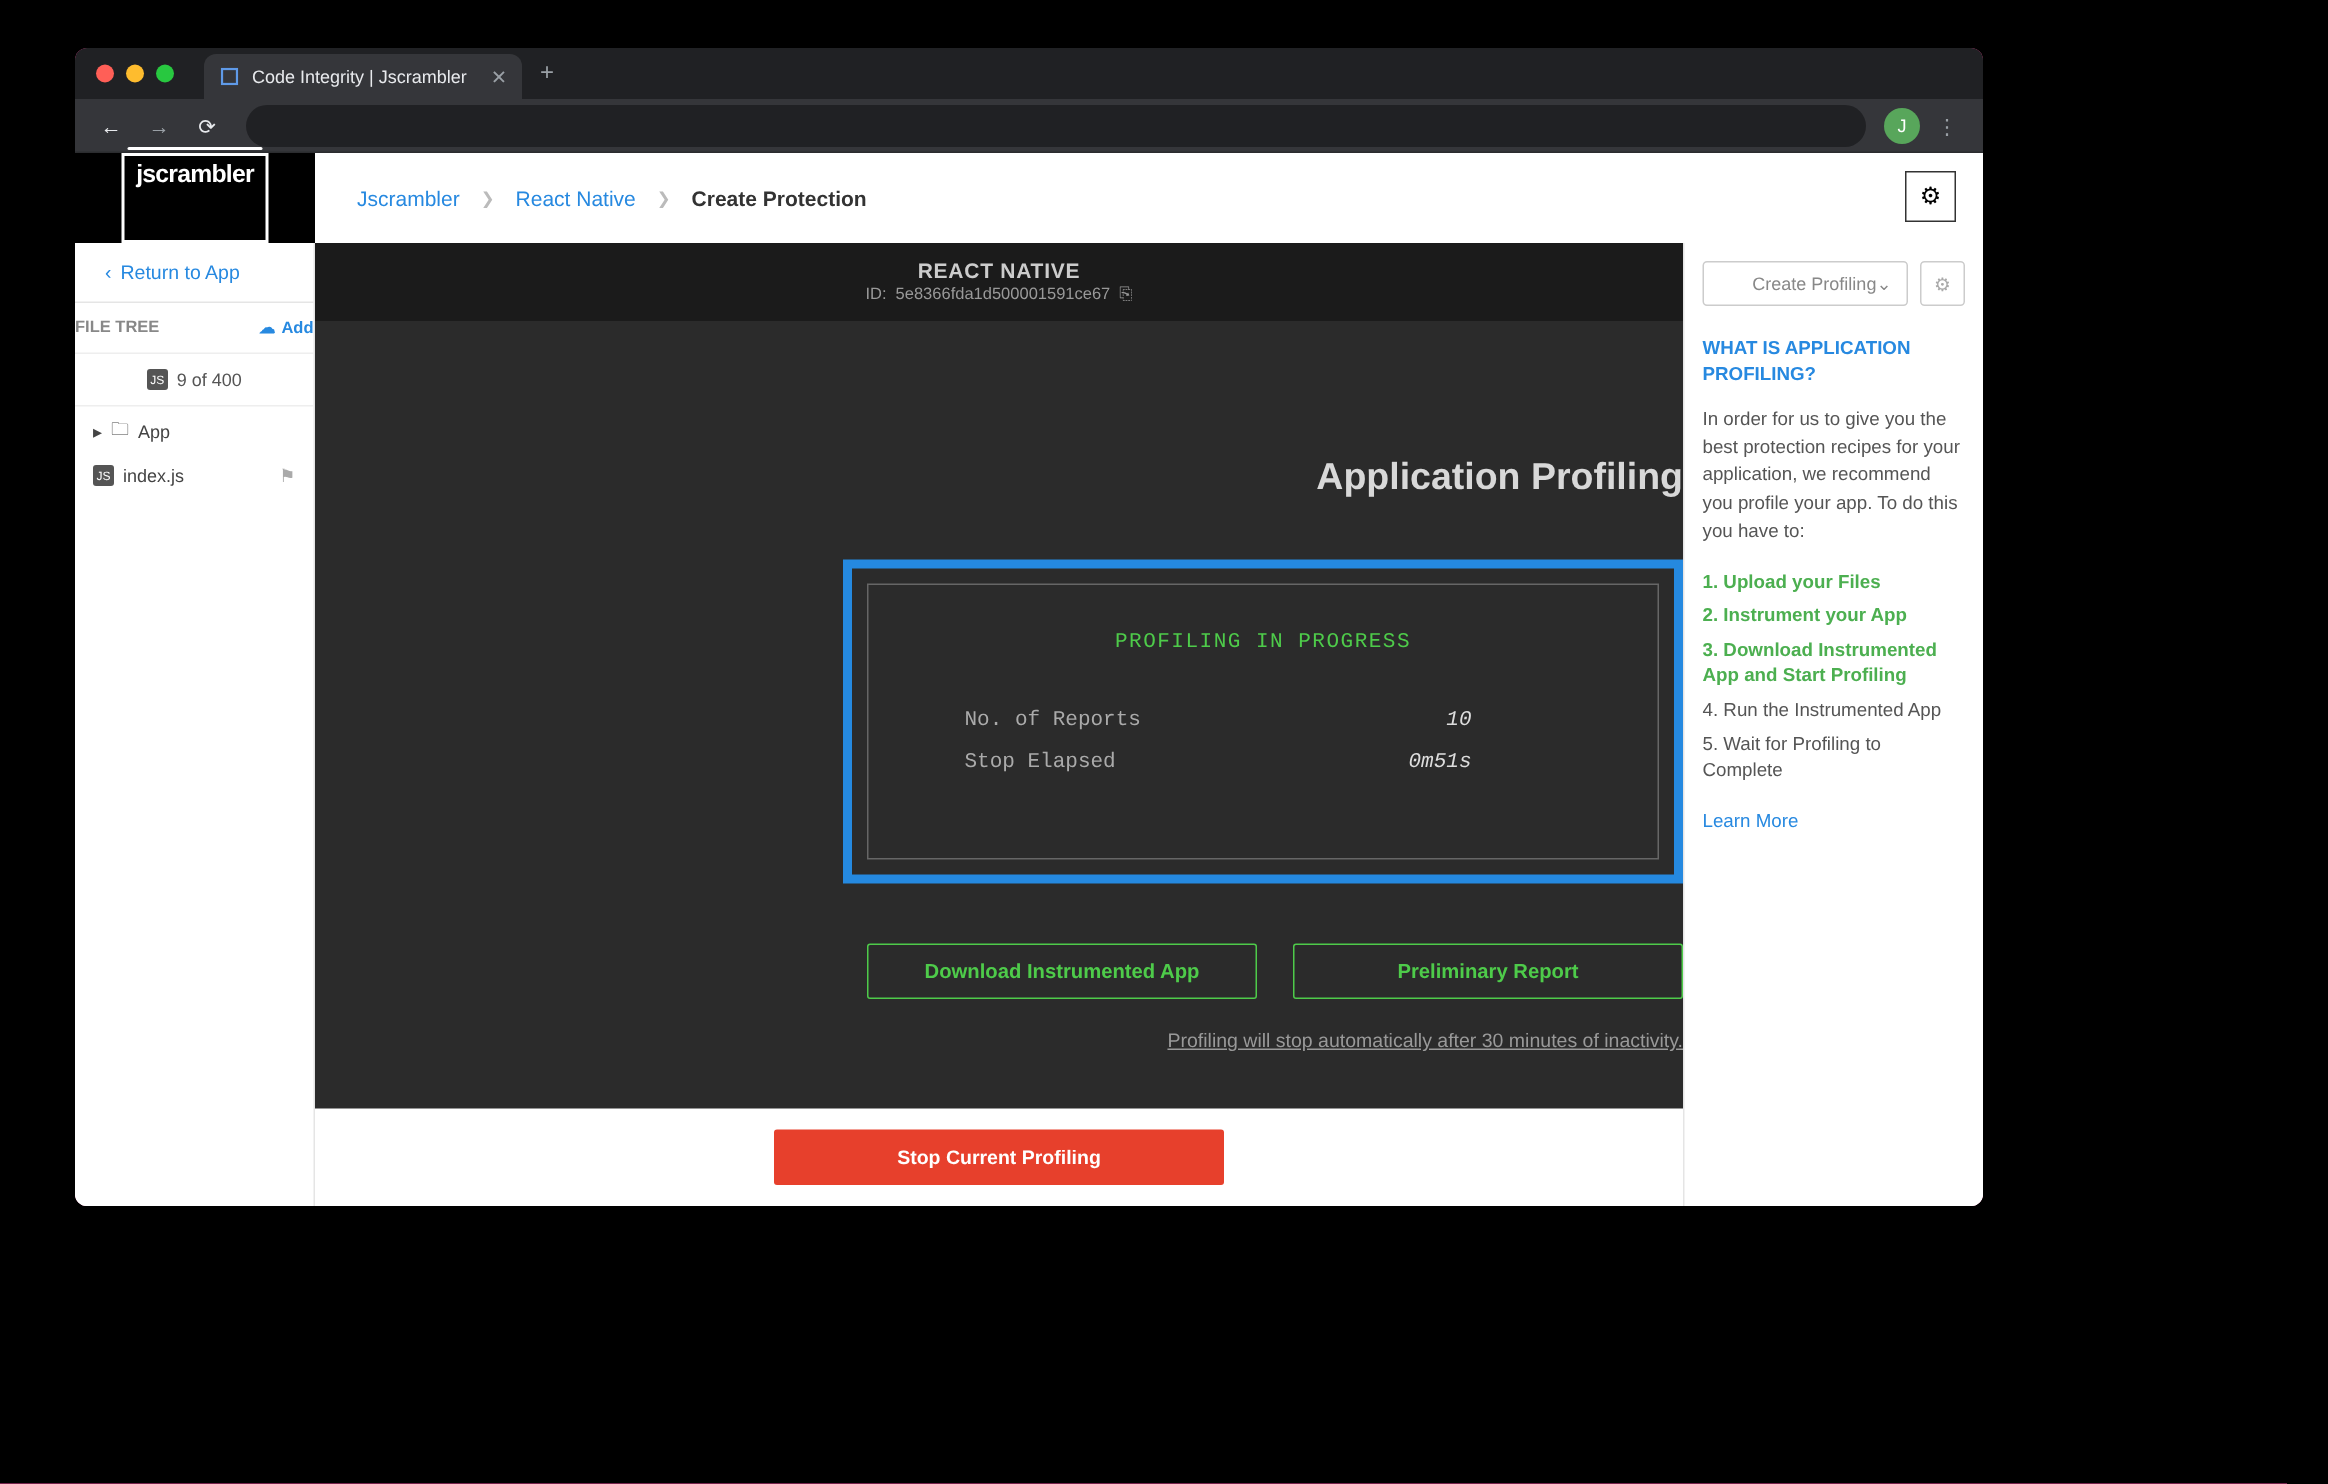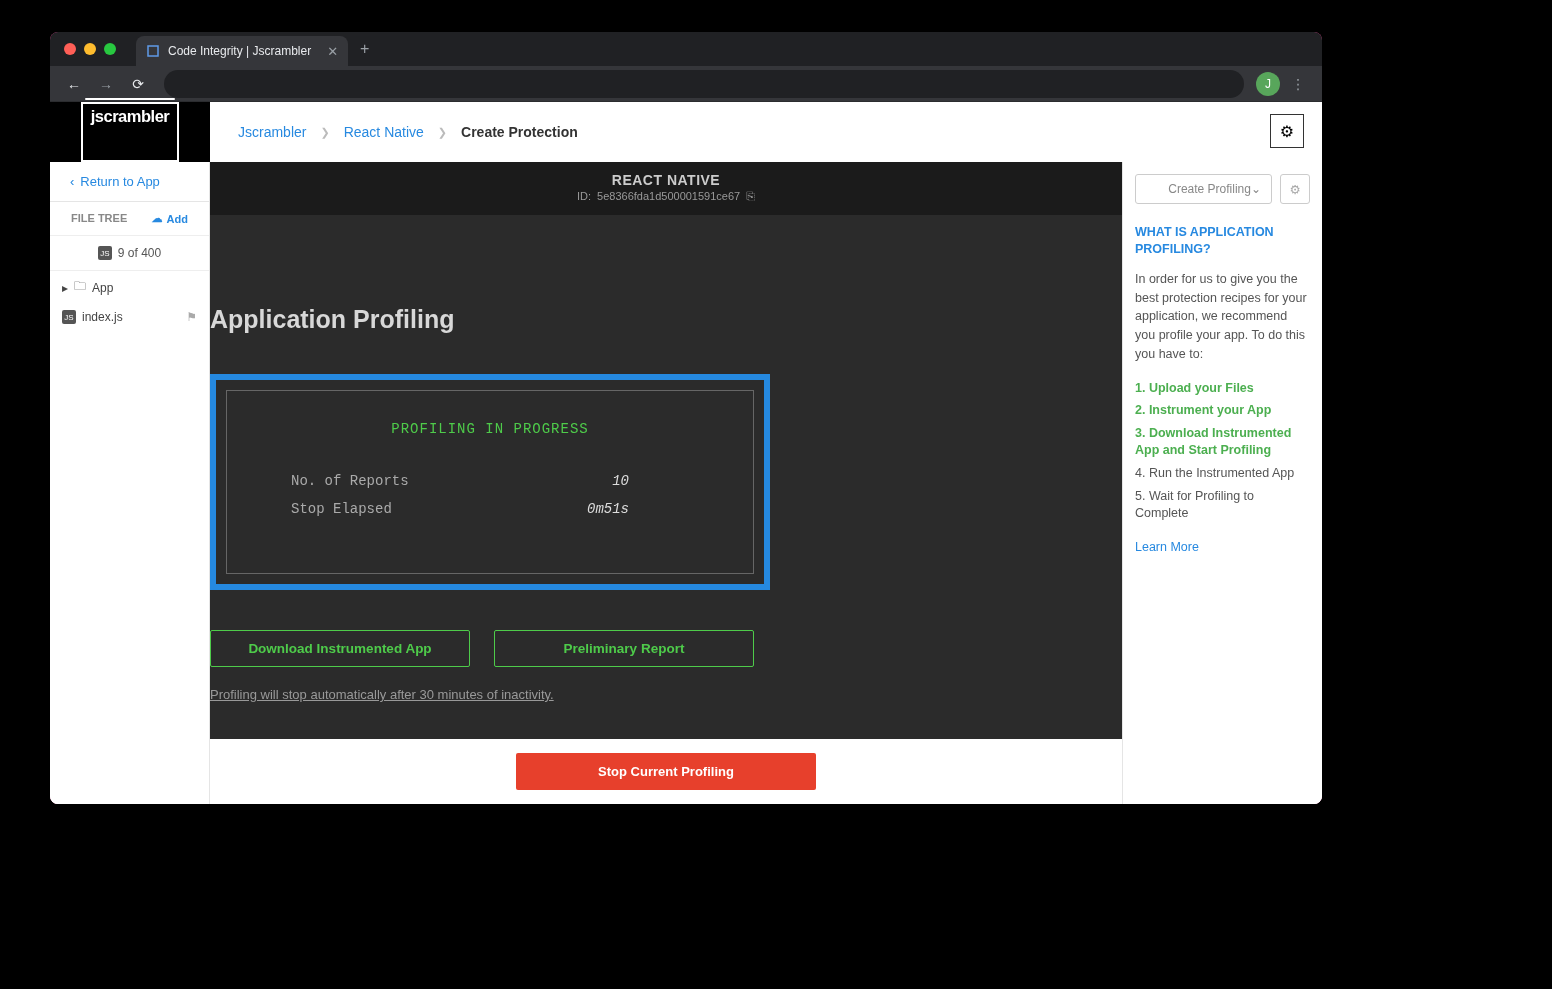--- a/index.html
+++ b/index.html
@@ -143,21 +143,21 @@
   height: 40px;
   display: flex; align-items: center; justify-content: flex-start;
   padding: 0 20px;
   color: #2789e0;
   border-bottom: 1px solid #e5e5e5;
   font-size: 13px;
   gap: 6px;
 }
 .file-tree-header {
   display: flex; justify-content: space-between;
-  padding: 10px 21px;
+  padding: 10px 0;
   font-size: 11px;
   color: #888;
   font-weight: 700;
   border-bottom: 1px solid #eee;
 }
 .add-link { color: #2789e0; font-weight: 600; display: flex; gap: 4px; align-items: center; }
 .file-count {
   text-align: center;
   padding: 10px 0;
   font-size: 12px;
@@ -182,21 +182,21 @@
 .app-title-bar {
   background: #1b1b1b;
   text-align: center;
   padding: 10px 0 12px;
   color: #ccc;
 }
 .app-title { font-weight: 700; font-size: 14px; letter-spacing: 0.5px; }
 .app-id { font-size: 11px; color: #999; margin-top: 2px; display: flex; align-items: flex-start; justify-content: center; gap: 6px;}
 .main-content {
   flex: 1;
-  display: flex; flex-direction: column; align-items: flex-start;
+  display: flex; flex-direction: column; align-items: flex-end;
   padding: 30px 0 16px;
 }
 .profiling-title {
   color: #d8d8d8;
   font-size: 25px;
   font-weight: 700;
   margin: 60px 0 40px;
 }
 .terminal-box {
   width: 560px;

